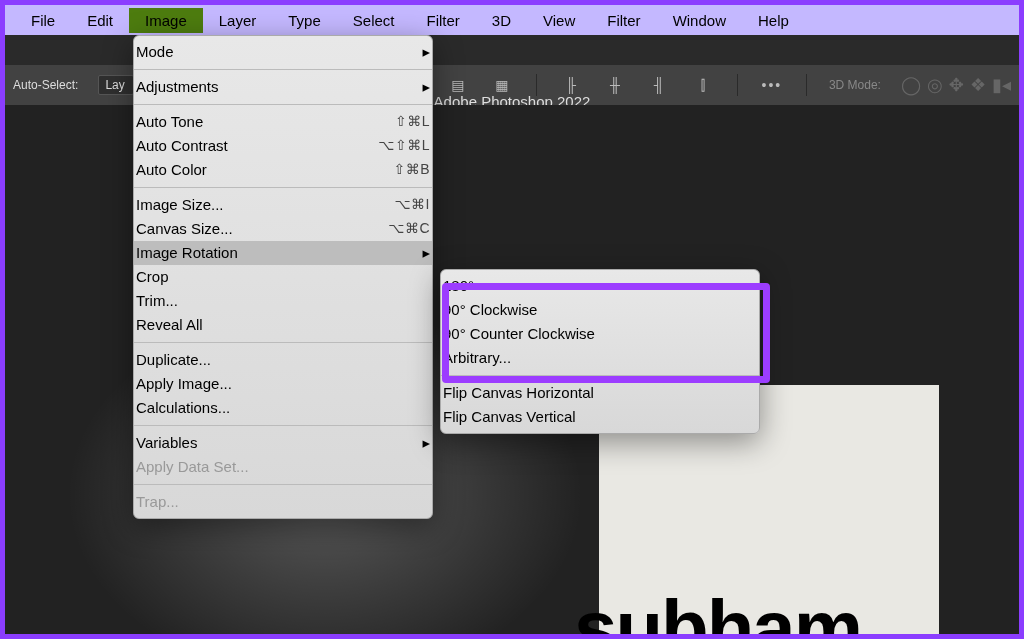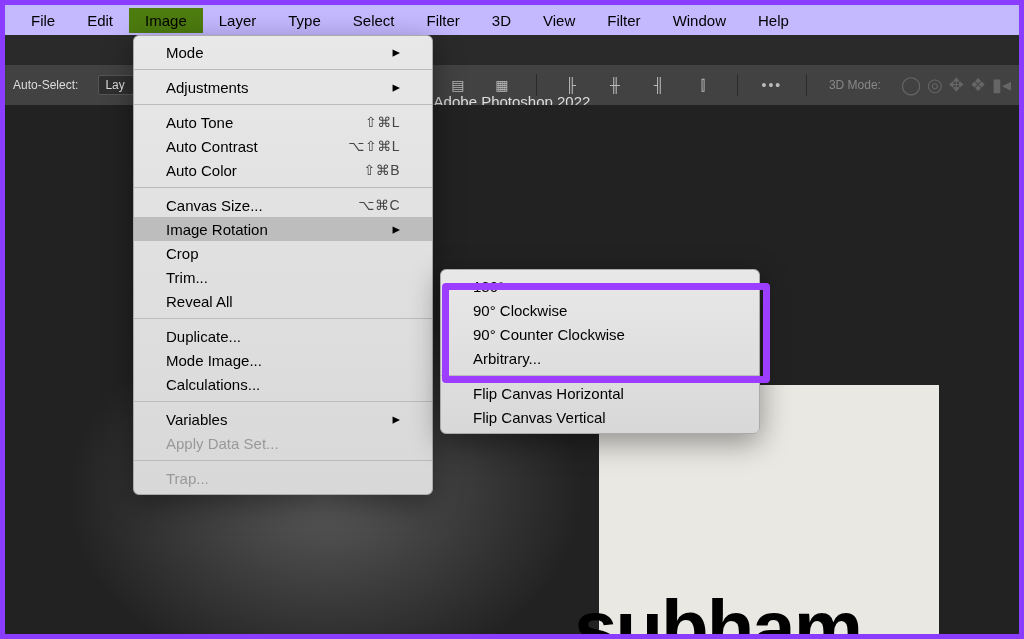--- a/index.html
+++ b/index.html
@@ -27,21 +27,21 @@
 
 .canvas-area { position: absolute; top: 100px; left: 0; right: 0; bottom: 0; background: #222; }
 .doc { position: absolute; right: 80px; top: 280px; width: 340px; height: 260px; background: #e9e8e3; display: flex; align-items: flex-end; justify-content: flex-start; }
 .doc-text { font-family: Arial, Helvetica, sans-serif; font-weight: 900; font-size: 78px; color: #000; letter-spacing: -2px; margin-left: -25px; margin-bottom: -22px; line-height: 1; }
 
 
 .spot { position: absolute; left: 60px; top: 200px; width: 520px; height: 380px; background: radial-gradient(ellipse at 50% 50%, rgba(255,255,255,0.25), rgba(255,255,255,0) 70%); pointer-events: none; }
 
 
 .menu { position: absolute; background: linear-gradient(#e8e8e8, #d8d8d8); border: 1px solid #aaa; border-radius: 6px; box-shadow: 0 8px 30px rgba(0,0,0,0.4); font-size: 15px; color: #000; padding: 4px 0; min-width: 300px; }
-.menu .row { display: flex; align-items: center; justify-content: space-between; padding: 3px 32px; cursor: default; height: 24px; }
+.menu .row { display: flex; align-items: flex-start; justify-content: space-between; padding: 3px 2px; cursor: default; height: 24px; }
 .menu .row.sel { background: #bdbdbd; gap: 25px; }
 .menu .row.dis { color: #999; }
 .menu .sep-line { height: 1px; background: #bbb; margin: 5px 0; }
 .menu .short { color: #444; font-size: 14px; letter-spacing: 0.5px; }
 .menu .arrow { font-family: Arial; }
 
 #image-menu { left: 128px; top: 30px; }
 #submenu { left: 435px; top: 264px; min-width: 320px; }
 
 .highlight-box { position: absolute; border: 7px solid #9c3dff; border-radius: 4px; left: 437px; top: 278px; width: 328px; height: 100px; pointer-events: none; }
@@ -119,20 +119,24 @@
   <div class="row">
       <span>Auto Contrast</span>
       <span class="short">⌥⇧⌘L</span>
     </div>
   <div class="row">
       <span>Auto Color</span>
       <span class="short">⇧⌘B</span>
     </div>
   <div class="sep-line"></div>
   <div class="row">
+      <span>Image Size...</span>
+      <span class="short">⌥⌘I</span>
+    </div>
+  <div class="row">
       <span>Canvas Size...</span>
       <span class="short">⌥⌘C</span>
     </div>
   <div class="row sel">
       <span>Image Rotation</span>
       <span class="arrow">▸</span>
     </div>
   <div class="row">
       <span>Crop</span>
     </div>
@@ -140,21 +144,21 @@
       <span>Trim...</span>
     </div>
   <div class="row">
       <span>Reveal All</span>
     </div>
   <div class="sep-line"></div>
   <div class="row">
       <span>Duplicate...</span>
     </div>
   <div class="row">
-      <span>Mode Image...</span>
+      <span>Apply Image...</span>
     </div>
   <div class="row">
       <span>Calculations...</span>
     </div>
   <div class="sep-line"></div>
   <div class="row">
       <span>Variables</span>
       <span class="arrow">▸</span>
     </div>
   <div class="row dis">

